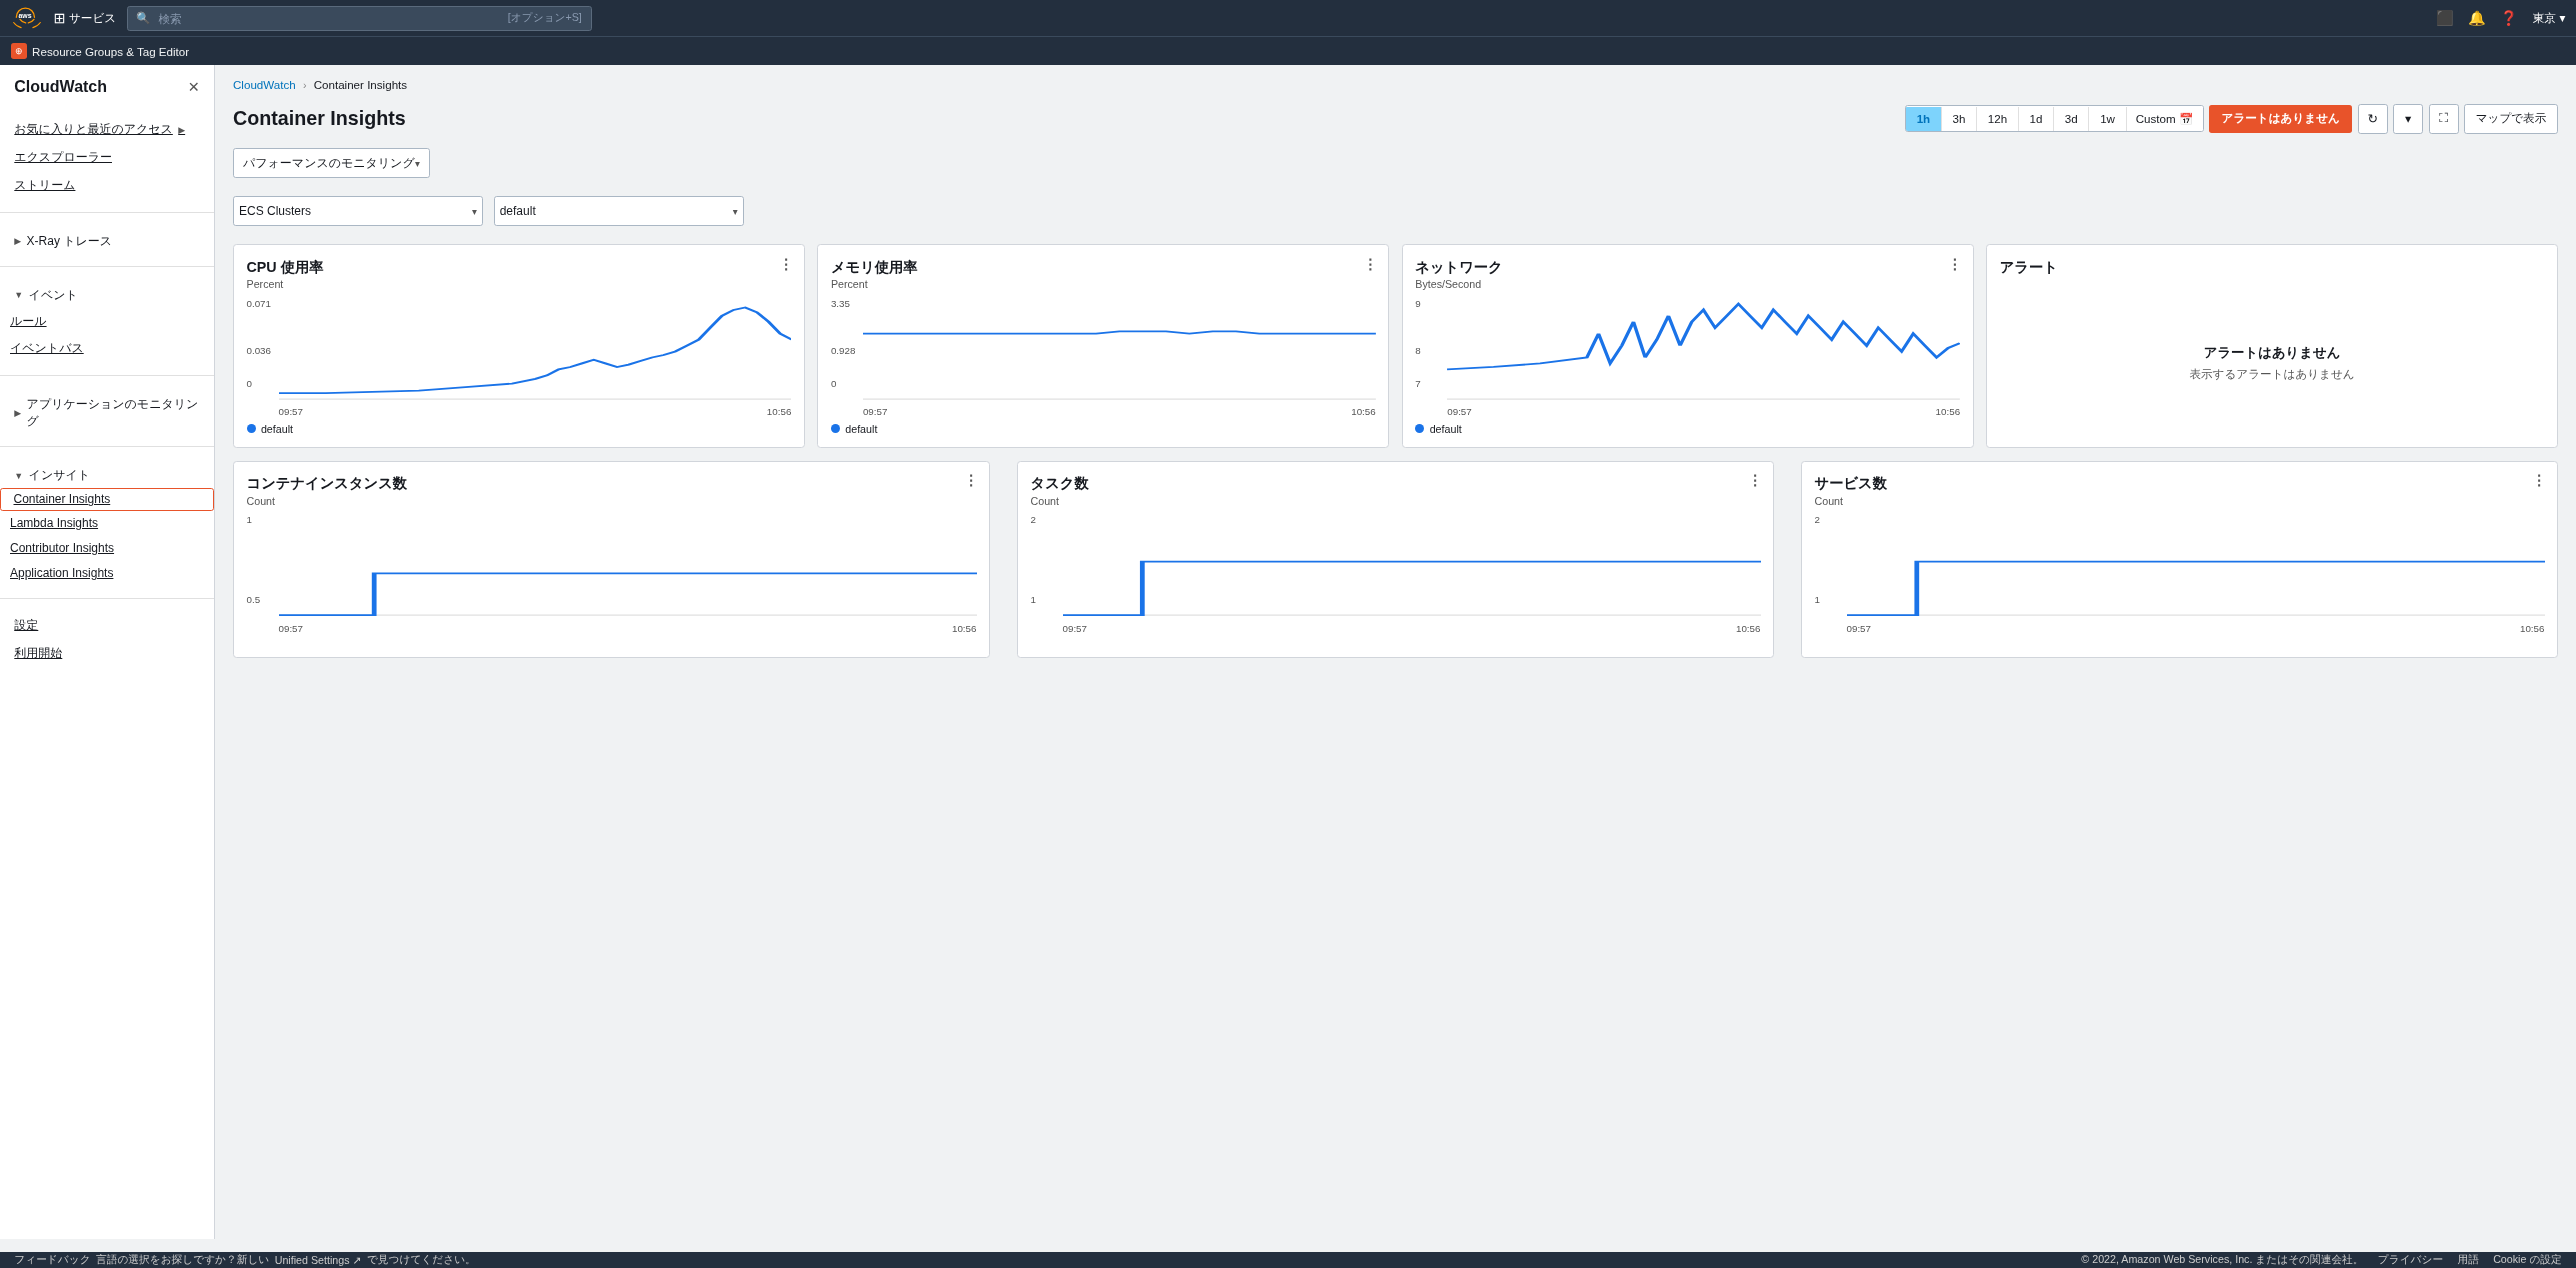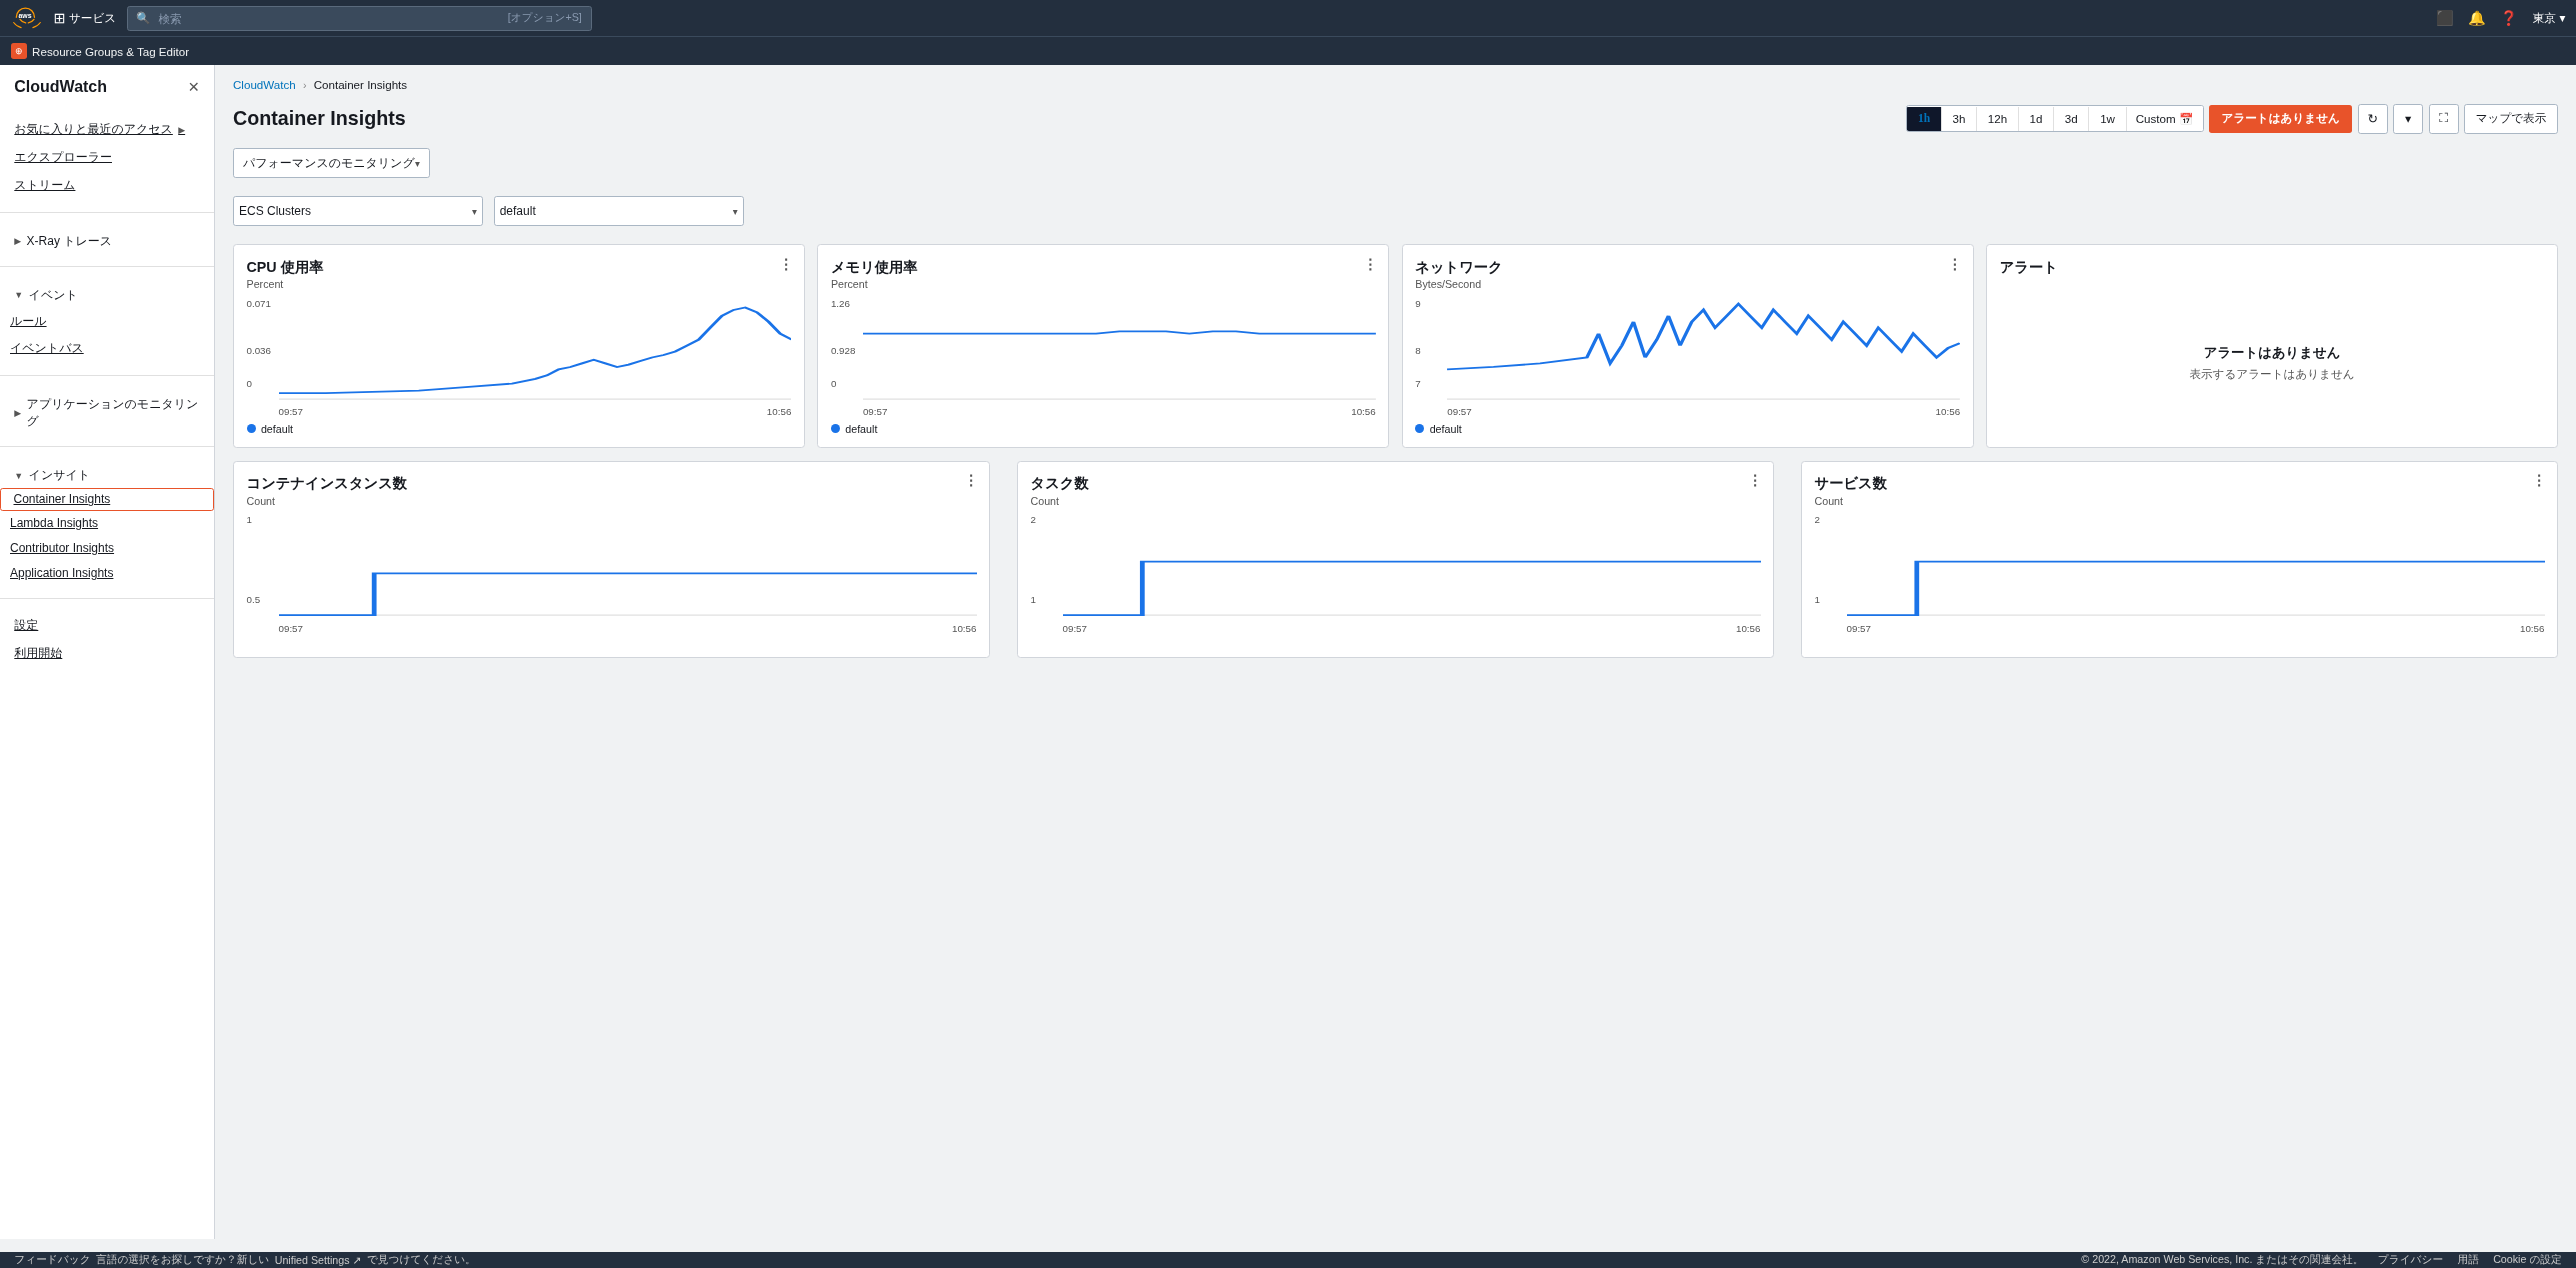--- a/index.html
+++ b/index.html
@@ -235,24 +235,23 @@
       padding: 5.4px 10.7px;
       font-size: 11.6px;
       border: none;
       background: #fff;
       cursor: pointer;
       color: #16191f;
       border-right: 0.9px solid #e0e0e0;
     }
     .time-btn:last-child { border-right: none; }
     .time-btn.active {
-      background: #0f172a;
+      background: #7dd3fc;
       color: #0073bb;
       font-weight: 600;
-      font-family: Liberation Serif, serif;
     }
     .time-btn.custom-btn {
       display: flex;
       align-items: center;
       gap: 3.6px;
       padding: 5.4px 9px;
       justify-content: center;
     }
     .dashboard-btn {
       background: #e8532a;
@@ -666,21 +665,21 @@
           <div class="legend-dot"></div>
           <span>default</span>
         </div>
       </div>
 
       <div class="card">
         <div class="card-title">メモリ使用率</div>
         <div class="card-menu">⋮</div>
         <div class="card-unit">Percent</div>
         <div class="chart-area">
-          <span class="y-axis-label y-max">1.26</span>
+          <span class="y-axis-label y-max">3.35</span>
           <span class="y-axis-label y-mid">0.928</span>
           <span class="y-axis-label y-min">0</span>
           <svg class="chart-svg" viewBox="0 0 220 90" preserveAspectRatio="none">
             <line x1="0" y1="85" x2="220" y2="85" stroke="#e0e0e0" stroke-width="1"></line>
             <polyline fill="none" stroke="#1a73e8" stroke-width="1.5" points="0,30 20,30 40,30 60,30 80,30 100,30 110,28 120,28 130,28 140,30 150,28 160,28 170,30 180,30 190,30 200,30 210,30 220,30"></polyline>
           </svg>
         </div>
         <div class="x-axis">
           <span>09:57</span>
           <span>10:56</span>

